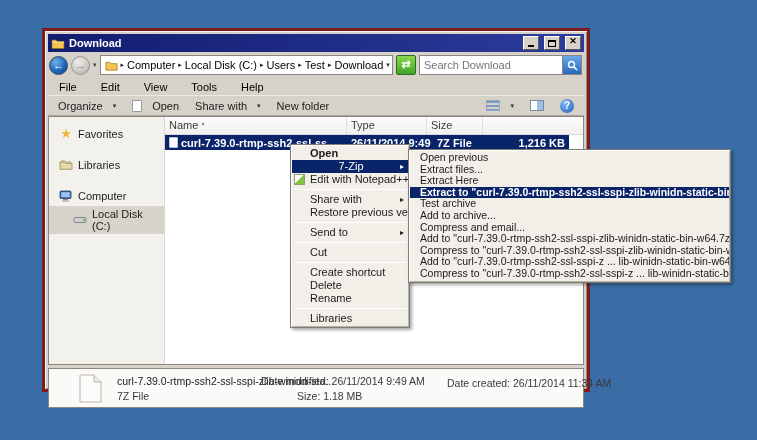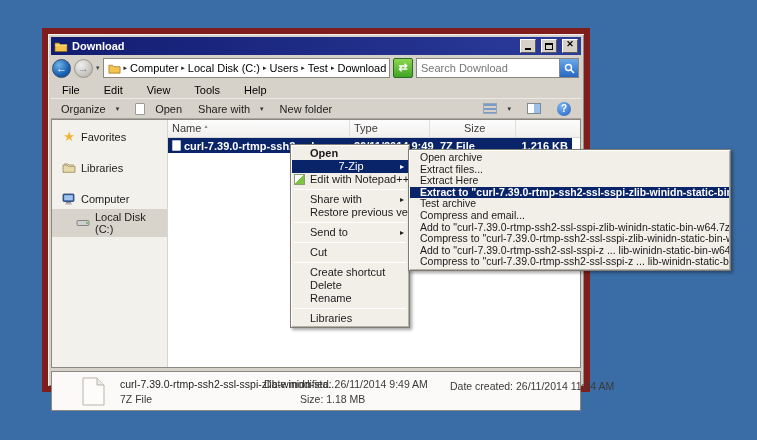--- a/index.html
+++ b/index.html
@@ -5,21 +5,21 @@
   * { margin:0; padding:0; box-sizing:border-box; }
   html,body { width:757px; height:440px; overflow:hidden; }
   body { font-family:"Liberation Sans", sans-serif; font-size:11px; color:#000; }
 
   .desktop { position:relative; width:757px; height:440px; background:var(--desktop,#3a6da6); }
 
   
   .window {
     position:absolute; left:42px; top:28px; width:548px; height:364px;
     background:var(--chrome,#d6d2c9);
-    border:6px solid #7f1d1d;
+    border:3px solid #7f1d1d;
     box-shadow: inset 1px 1px 0 #f4f2ee, inset -1px -1px 0 #8f8d86;
     padding:3px;
   }
   .titlebar {
     height:18px; display:flex; align-items:center; gap:4px; padding:0 3px;
     background:linear-gradient(90deg, var(--titlebar1,#121c70), var(--titlebar2,#2c3c9c));
   }
   .titlebar .title { color:#fff; font-weight:bold; font-size:11px; flex:1; }
   .winbtn {
     width:16px; height:14px; background:var(--chrome,#d6d2c9);
@@ -82,21 +82,21 @@
   .sb-item { display:flex; align-items:center; gap:5px; padding:2px 2px 2px 10px; margin-bottom:2px; color:#1c1c1c; }
   .sb-item.indent { padding-left:24px; }
   .sb-item.selected { background:#d8d4cb; }
   .sb-gap { height:12px; }
   .sb-ico { width:14px; height:13px; display:inline-flex; align-items:center; justify-content:center; }
   .star { color:#f0b431; font-size:13px; line-height:13px; }
 
   .filearea { flex:1; display:flex; flex-direction:column; background:#fff; }
   .listheader { display:flex; height:18px; background:linear-gradient(#fdfdfd,#f1f0ee); border-bottom:1px solid #d8d8d8; color:#3c3c3c; }
   .hcell { padding:2px 4px; border-right:1px solid #e0dfdd; white-space:nowrap; overflow:hidden; }
-  .c-name { width:182px; } .c-date { width:86px; } .c-type { width:80px; } .c-size { width:56px;margin-left:30px; } .c-fill { flex:1; border-right:none; }
+  .c-name { width:182px; } .c-date { width:86px; } .c-type { width:80px; } .c-size { width:56px; } .c-fill { flex:1; border-right:none; }
   .sort { font-size:6px; color:#888; vertical-align:top; }
   .filerow { display:flex; height:15px; align-items:center; background:var(--selection,#0a246a); color:#fff; font-weight:bold; width:404px; }
   .filerow .cell { padding:0 4px; white-space:nowrap; overflow:hidden; }
   .fr-name { width:182px; display:flex; align-items:center; gap:3px; }
   .fr-name .txt { overflow:hidden; text-overflow:ellipsis; }
   .fr-date { width:86px; } .fr-type { width:80px; } .fr-size { width:56px; text-align:right; }
   .smallpage { flex:none; width:9px; height:11px; background:#fff; border:1px solid #b9c2d8; border-radius:1px; }
 
   
   .detailspane { height:40px; margin-top:3px; background:#fbfaf8; border:1px solid #8a8880; position:relative; }
@@ -328,25 +328,26 @@
     <div class="mi">Cut</div>
     <div class="msep"></div>
     <div class="mi">Create shortcut</div>
     <div class="mi">Delete</div>
     <div class="mi">Rename</div>
     <div class="msep"></div>
     <div class="mi">Libraries</div>
   </div>
 
   <div class="menu submenu">
-    <div class="smi">Open archive</div>
+    <div class="smi">Open previous</div>
     <div class="smi">Extract files...</div>
     <div class="smi">Extract Here</div>
     <div class="smi hl">Extract to "curl-7.39.0-rtmp-ssh2-ssl-sspi-zlib-winidn-static-bin-w64\"</div>
     <div class="smi">Test archive</div>
+    <div class="smi">Add to archive...</div>
     <div class="smi">Compress and email...</div>
     <div class="smi">Add to "curl-7.39.0-rtmp-ssh2-ssl-sspi-zlib-winidn-static-bin-w64.7z.7z"</div>
     <div class="smi">Compress to "curl-7.39.0-rtmp-ssh2-ssl-sspi-zlib-winidn-static-bin-w64.7z.7z" and email</div>
     <div class="smi">Add to "curl-7.39.0-rtmp-ssh2-ssl-sspi-z ... lib-winidn-static-bin-w64.7z.zip"</div>
     <div class="smi">Compress to "curl-7.39.0-rtmp-ssh2-ssl-sspi-z ... lib-winidn-static-bin-w64.7z.zip" and email</div>
   </div>
 
 </div>
 
 </body></html>

